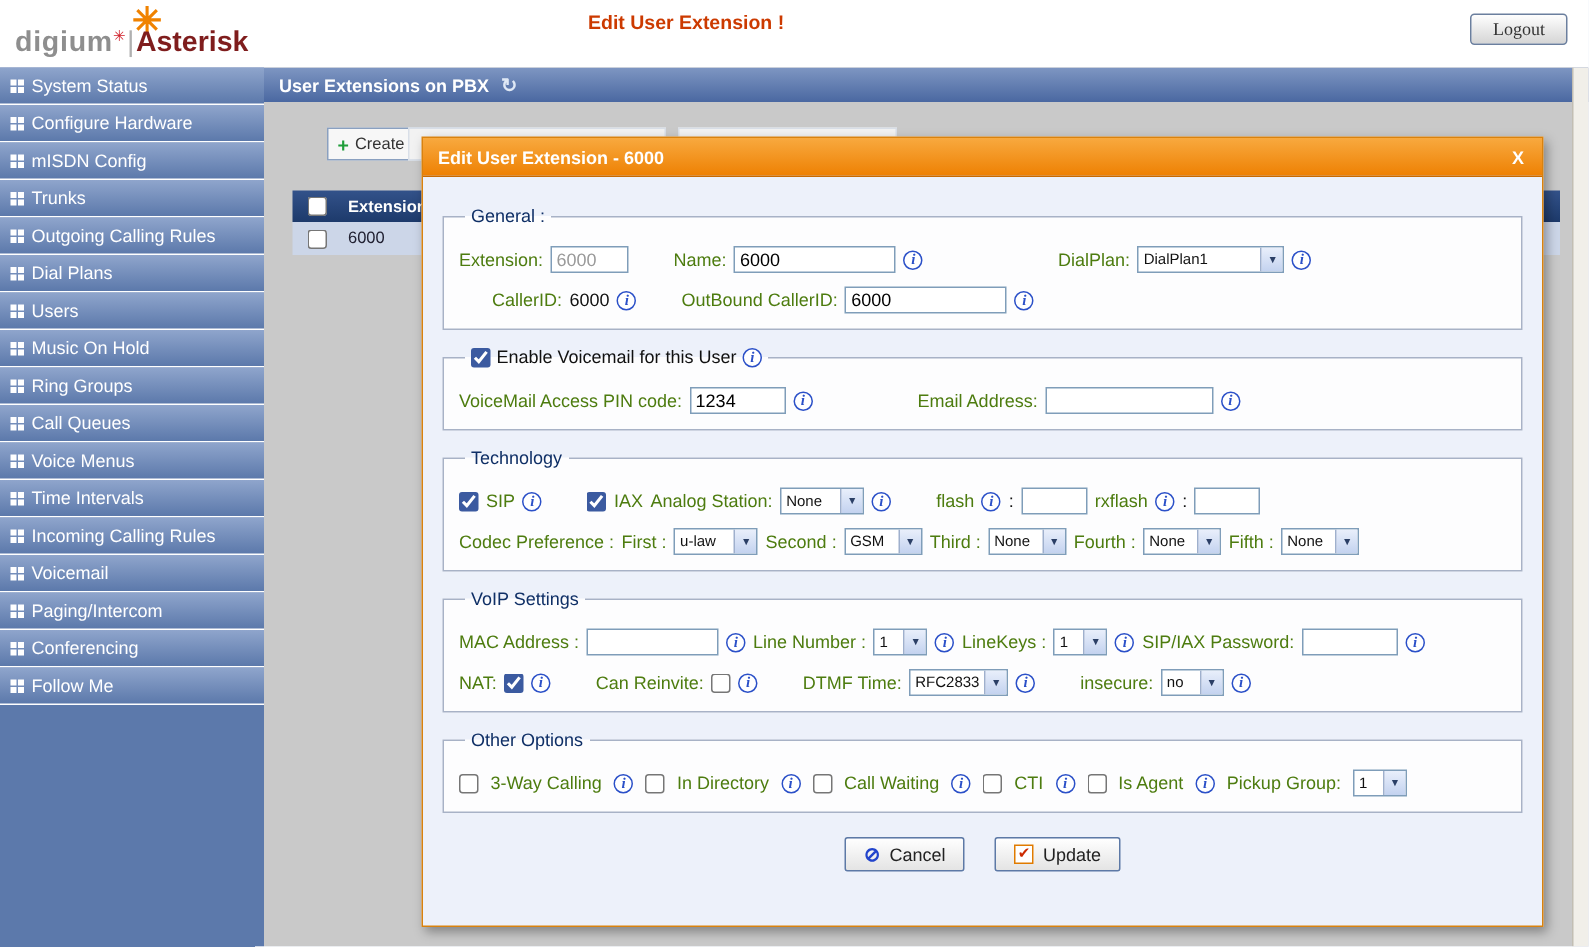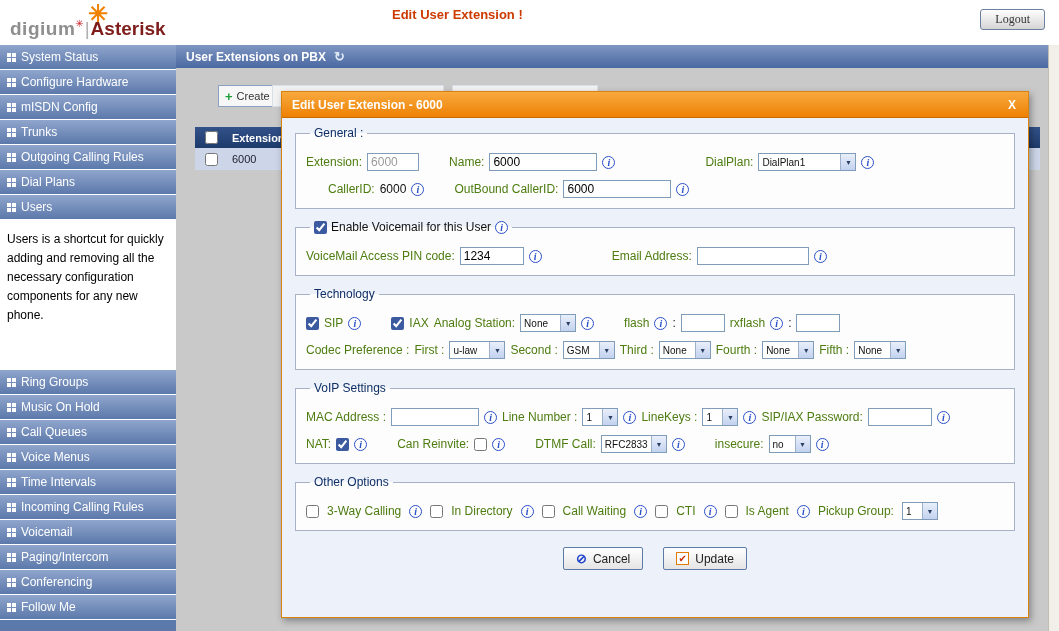--- a/index.html
+++ b/index.html
@@ -56,21 +56,21 @@
     background:#ccd6e8; color:#223; font-size:11px; display:flex; align-items:center; gap:14px; padding-left:10px; }
   .scrollstrip { position:absolute; right:0; top:0; bottom:0; width:11px; background:#f1efe9; border-left:1px solid #c2beb3; }
 
   
   .dialog { position:absolute; left:105px; top:46px; width:748px; height:527px;
     border:1px solid #d9820e; box-shadow:2px 3px 7px rgba(0,0,0,.35); background:#edf1fa; }
   .dlg-title { height:26px; background:linear-gradient(#f8a93f,#ee8103); border-bottom:1px solid #c96a00;
     color:#fff; font-weight:bold; font-size:12px; display:flex; align-items:center; padding:0 10px; }
   .dlg-title .ttl { flex:1; }
   .dlg-close { color:#fff; font-weight:bold; font-size:12px; cursor:pointer; padding:0 2px; }
-  .dlg-body { position:absolute; top:26px; left:0; right:0; bottom:0; padding:8px 13px 0; overflow:hidden; }
+  .dlg-body { position:absolute; top:26px; left:0; right:0; bottom:0; padding:19px 13px 0; overflow:hidden; }
 
   fieldset { border:1px solid #a8b2c6; background:#fdfdfe; margin-bottom:11px; padding:4px 10px 10px; }
   legend { color:#0f2f66; font-size:12px; padding:0 4px; margin-left:4px; }
   legend.chk-legend { display:flex; align-items:center; gap:4px; color:#111; }
   .row { display:flex; align-items:center; gap:5px; margin-top:9px; white-space:nowrap; color:#111; }
   .row label { color:#4d7c0f; }
   .indent { margin-left:22px; }
 
   .ti { height:18px; border:1px solid #7f9db9; font-family:"Liberation Sans",sans-serif; font-size:12px; padding:0 3px; background:#fff; }
   .ti.ro { color:#9a9a9a; }
@@ -134,28 +134,27 @@
         <span>Outgoing Calling Rules</span>
       </div>
     <div class="sb-item">
         <span class="grid-icon"></span>
         <span>Dial Plans</span>
       </div>
     <div class="sb-item">
         <span class="grid-icon"></span>
         <span>Users</span>
       </div>
-    <div class="sb-info">Users is a shortcut for quickly adding and removing all the necessary configuration components for any new phone.</div>
+    <div class="sb-item">
+        <span class="grid-icon"></span>
+        <span>Music On Hold</span>
+      </div>
     <div class="sb-item">
         <span class="grid-icon"></span>
         <span>Ring Groups</span>
-      </div>
-    <div class="sb-item">
-        <span class="grid-icon"></span>
-        <span>Music On Hold</span>
       </div>
     <div class="sb-item">
         <span class="grid-icon"></span>
         <span>Call Queues</span>
       </div>
     <div class="sb-item">
         <span class="grid-icon"></span>
         <span>Voice Menus</span>
       </div>
     <div class="sb-item">
@@ -339,21 +338,21 @@
           </div>
           <div class="row">
             <label>NAT:</label>
             <input type="checkbox" checked="" style="">
             <span class="info">i</span>
             <span class="sp20"></span>
             <label>Can Reinvite:</label>
             <input type="checkbox" style="">
             <span class="info">i</span>
             <span class="sp20"></span>
-            <label>DTMF Call:</label>
+            <label>DTMF Time:</label>
             <span class="combo" style="width:66px">
               <span class="ct">RFC2833</span>
               <span class="ca">▼</span>
             </span>
             <span class="info">i</span>
             <span class="sp20"></span>
             <label>insecure:</label>
             <span class="combo" style="width:42px">
               <span class="ct">no</span>
               <span class="ca">▼</span>

